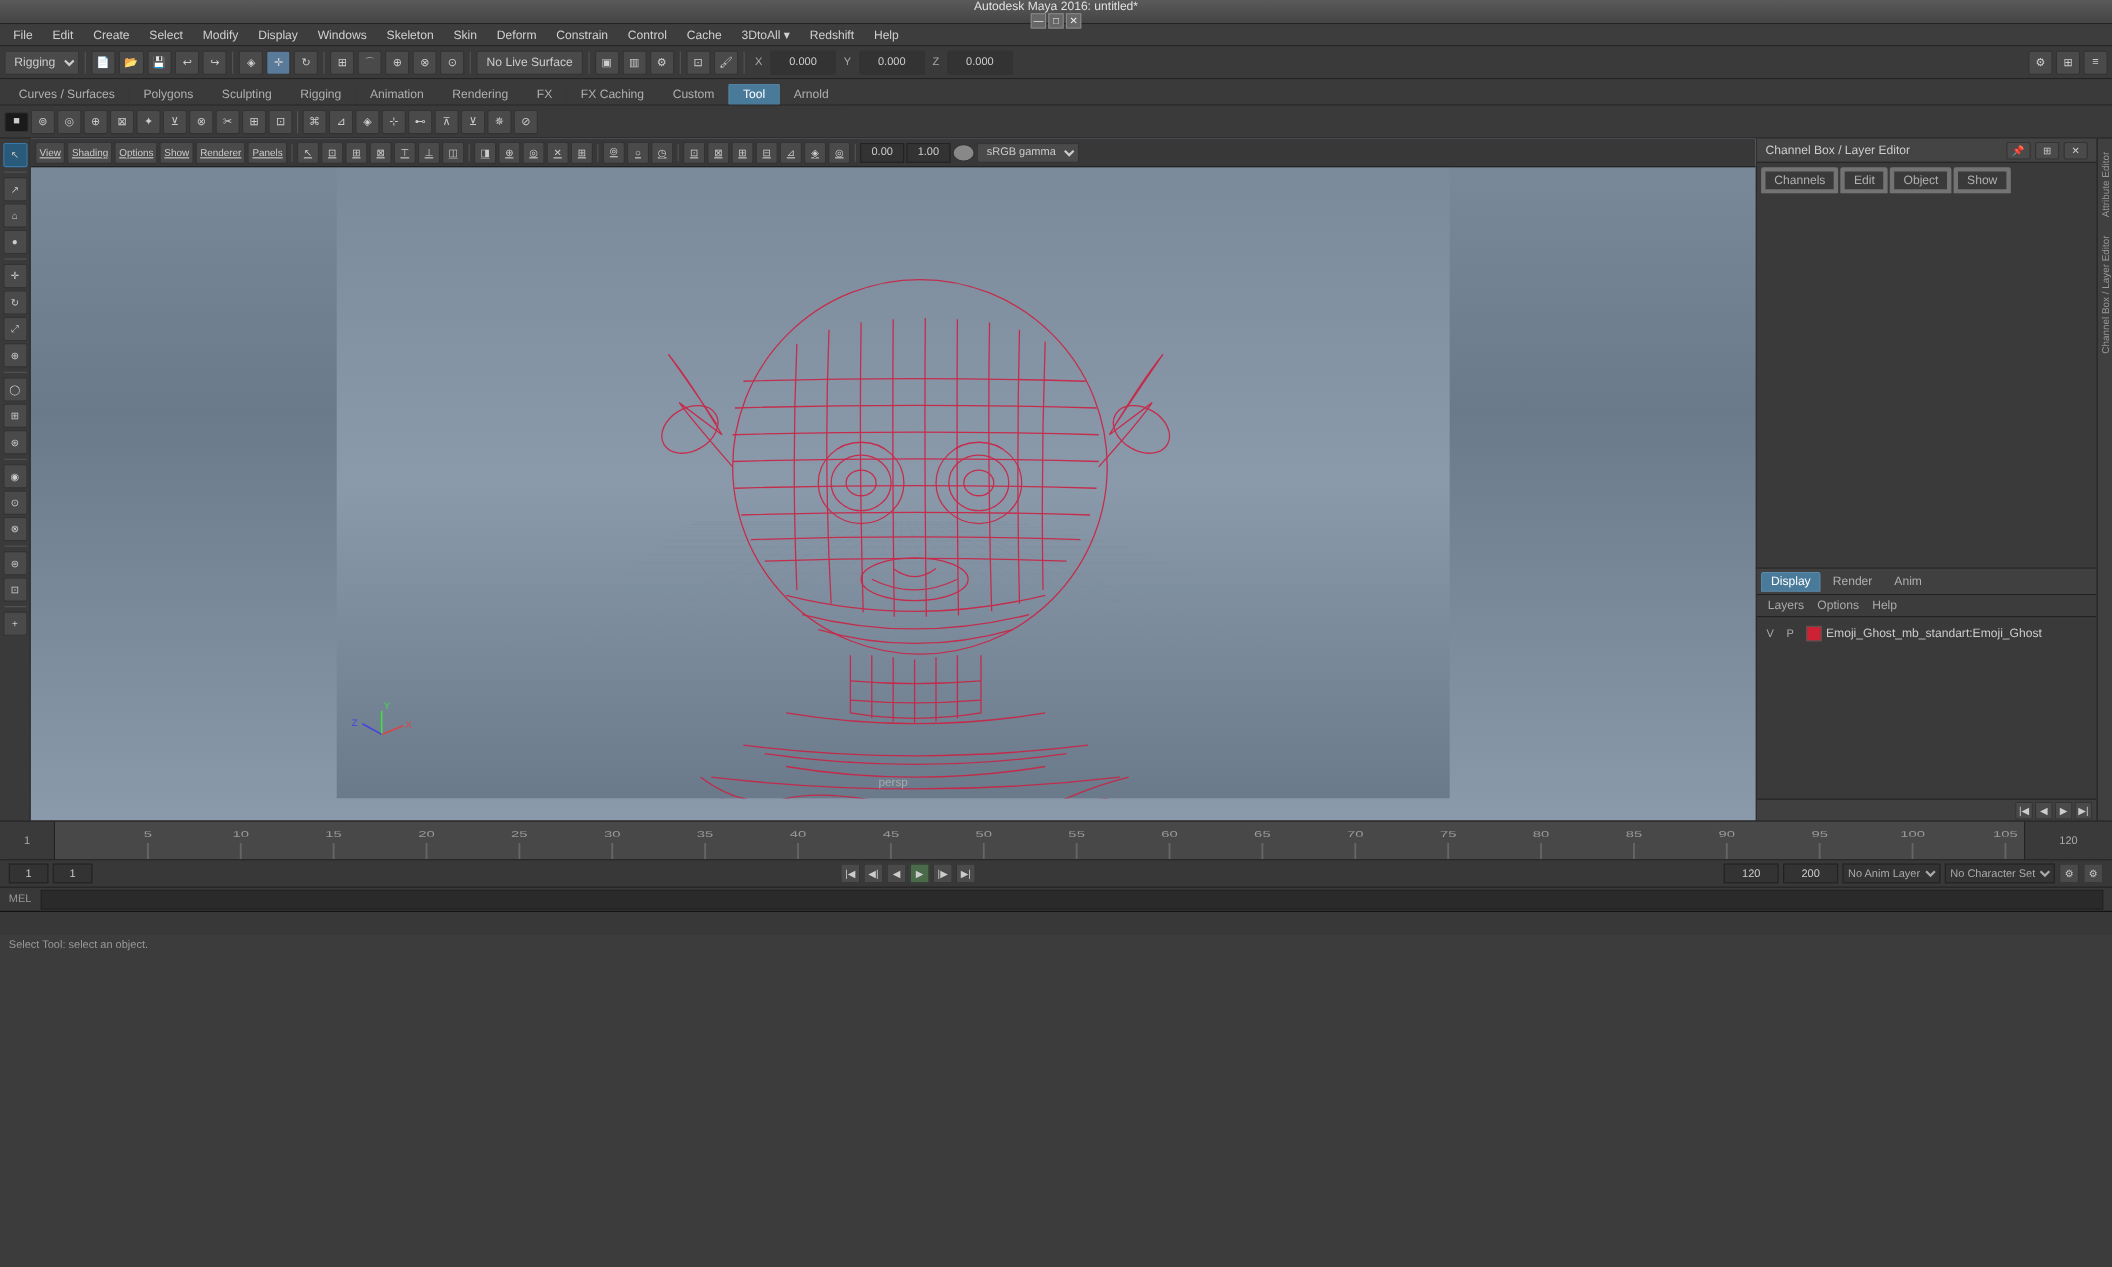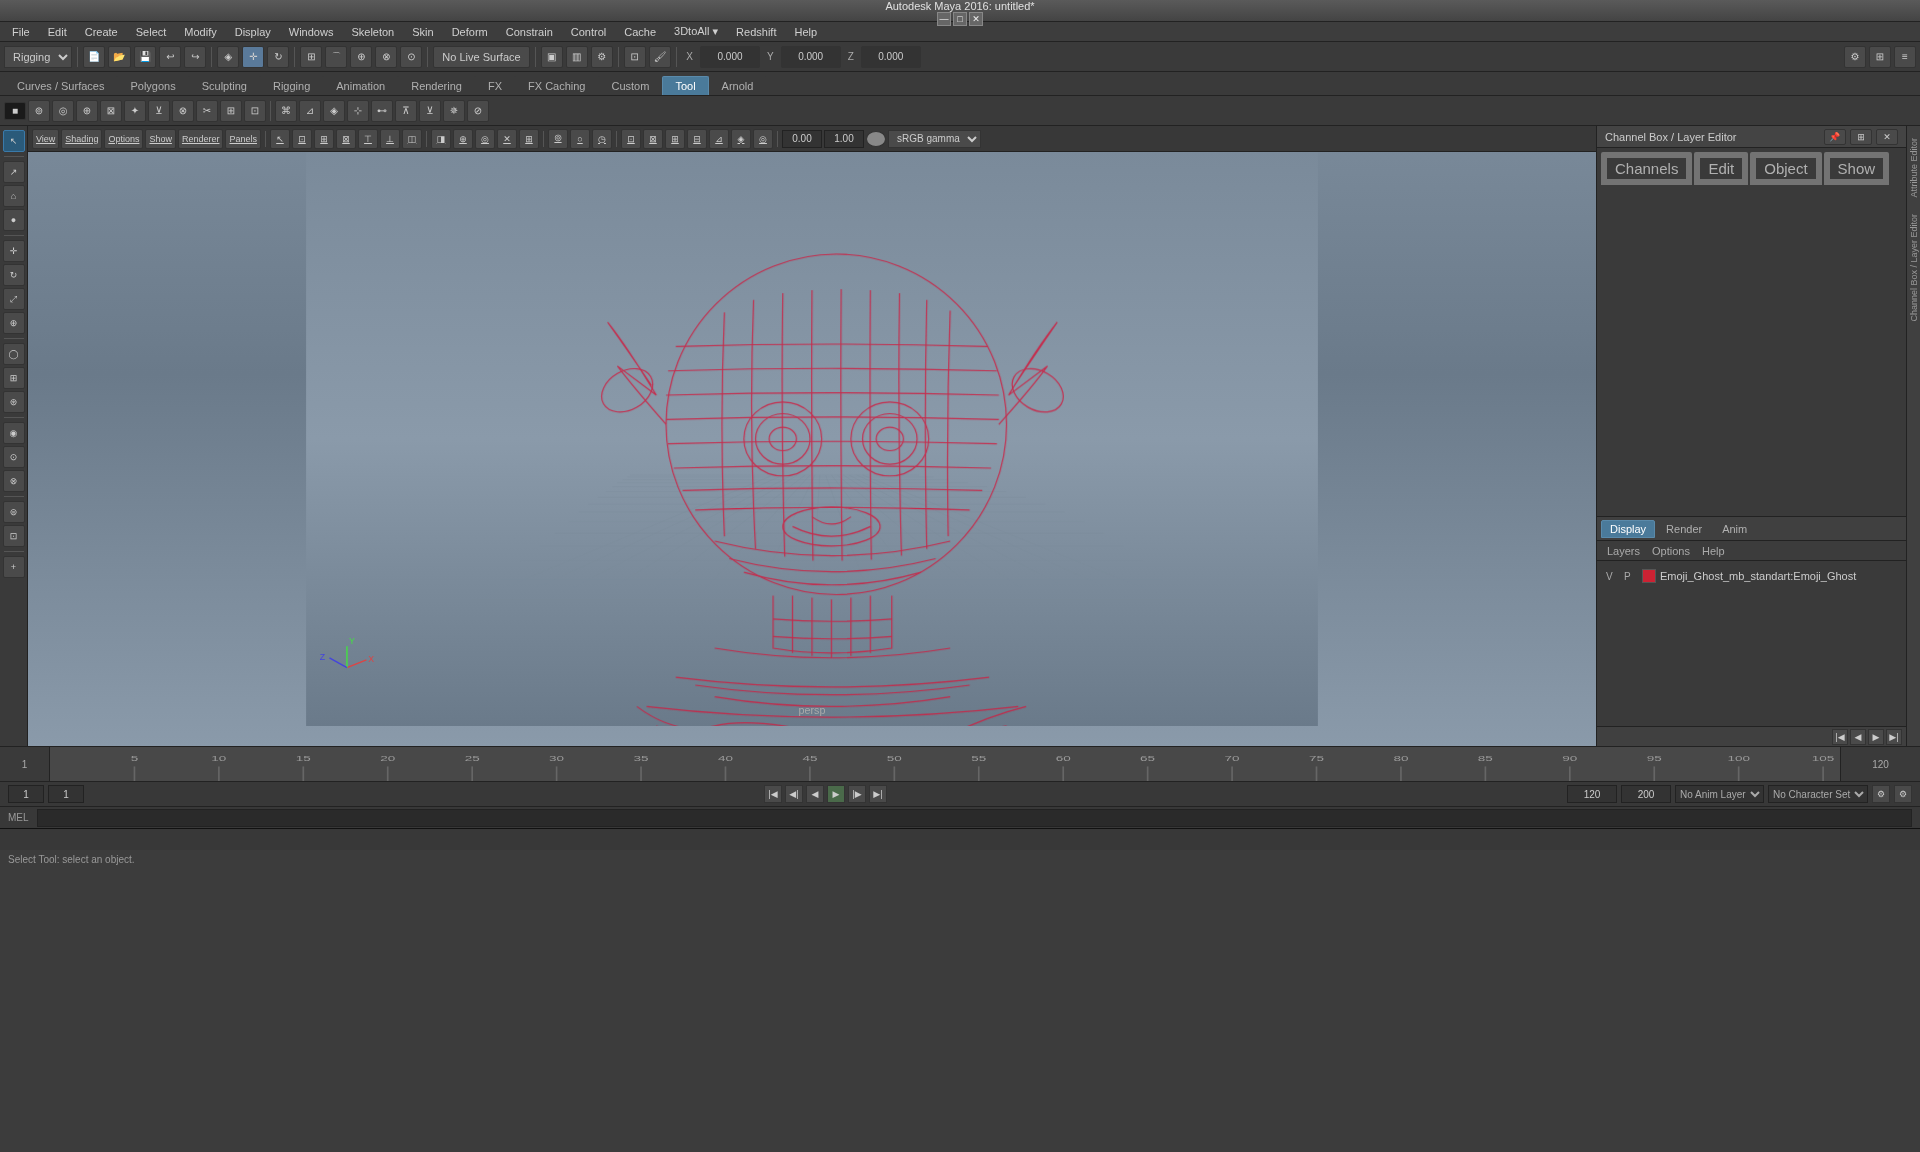--- a/index.html
+++ b/index.html
@@ -266,25 +266,25 @@
       font-size: 11px;
       color: #ccc;
     }
     #right-panel-tabs {
       display: flex;
       padding: 4px 4px 0;
       gap: 2px;
     }
     .rpanel-tab {
       padding: 2px 8px;
-      font-size: 15px;
+      font-size: 11px;
       color: #b0b0b0;
       cursor: pointer;
       background: #3a3a3a;
-      border: 6px solid #737373;
+      border: 4px solid #737373;
       border-radius: 2px 2px 0 0;
     }
     #right-panel-content {
       flex: 1;
       background: #3a3a3a;
       padding: 4px;
     }
 
     
     #channel-box-lower {

